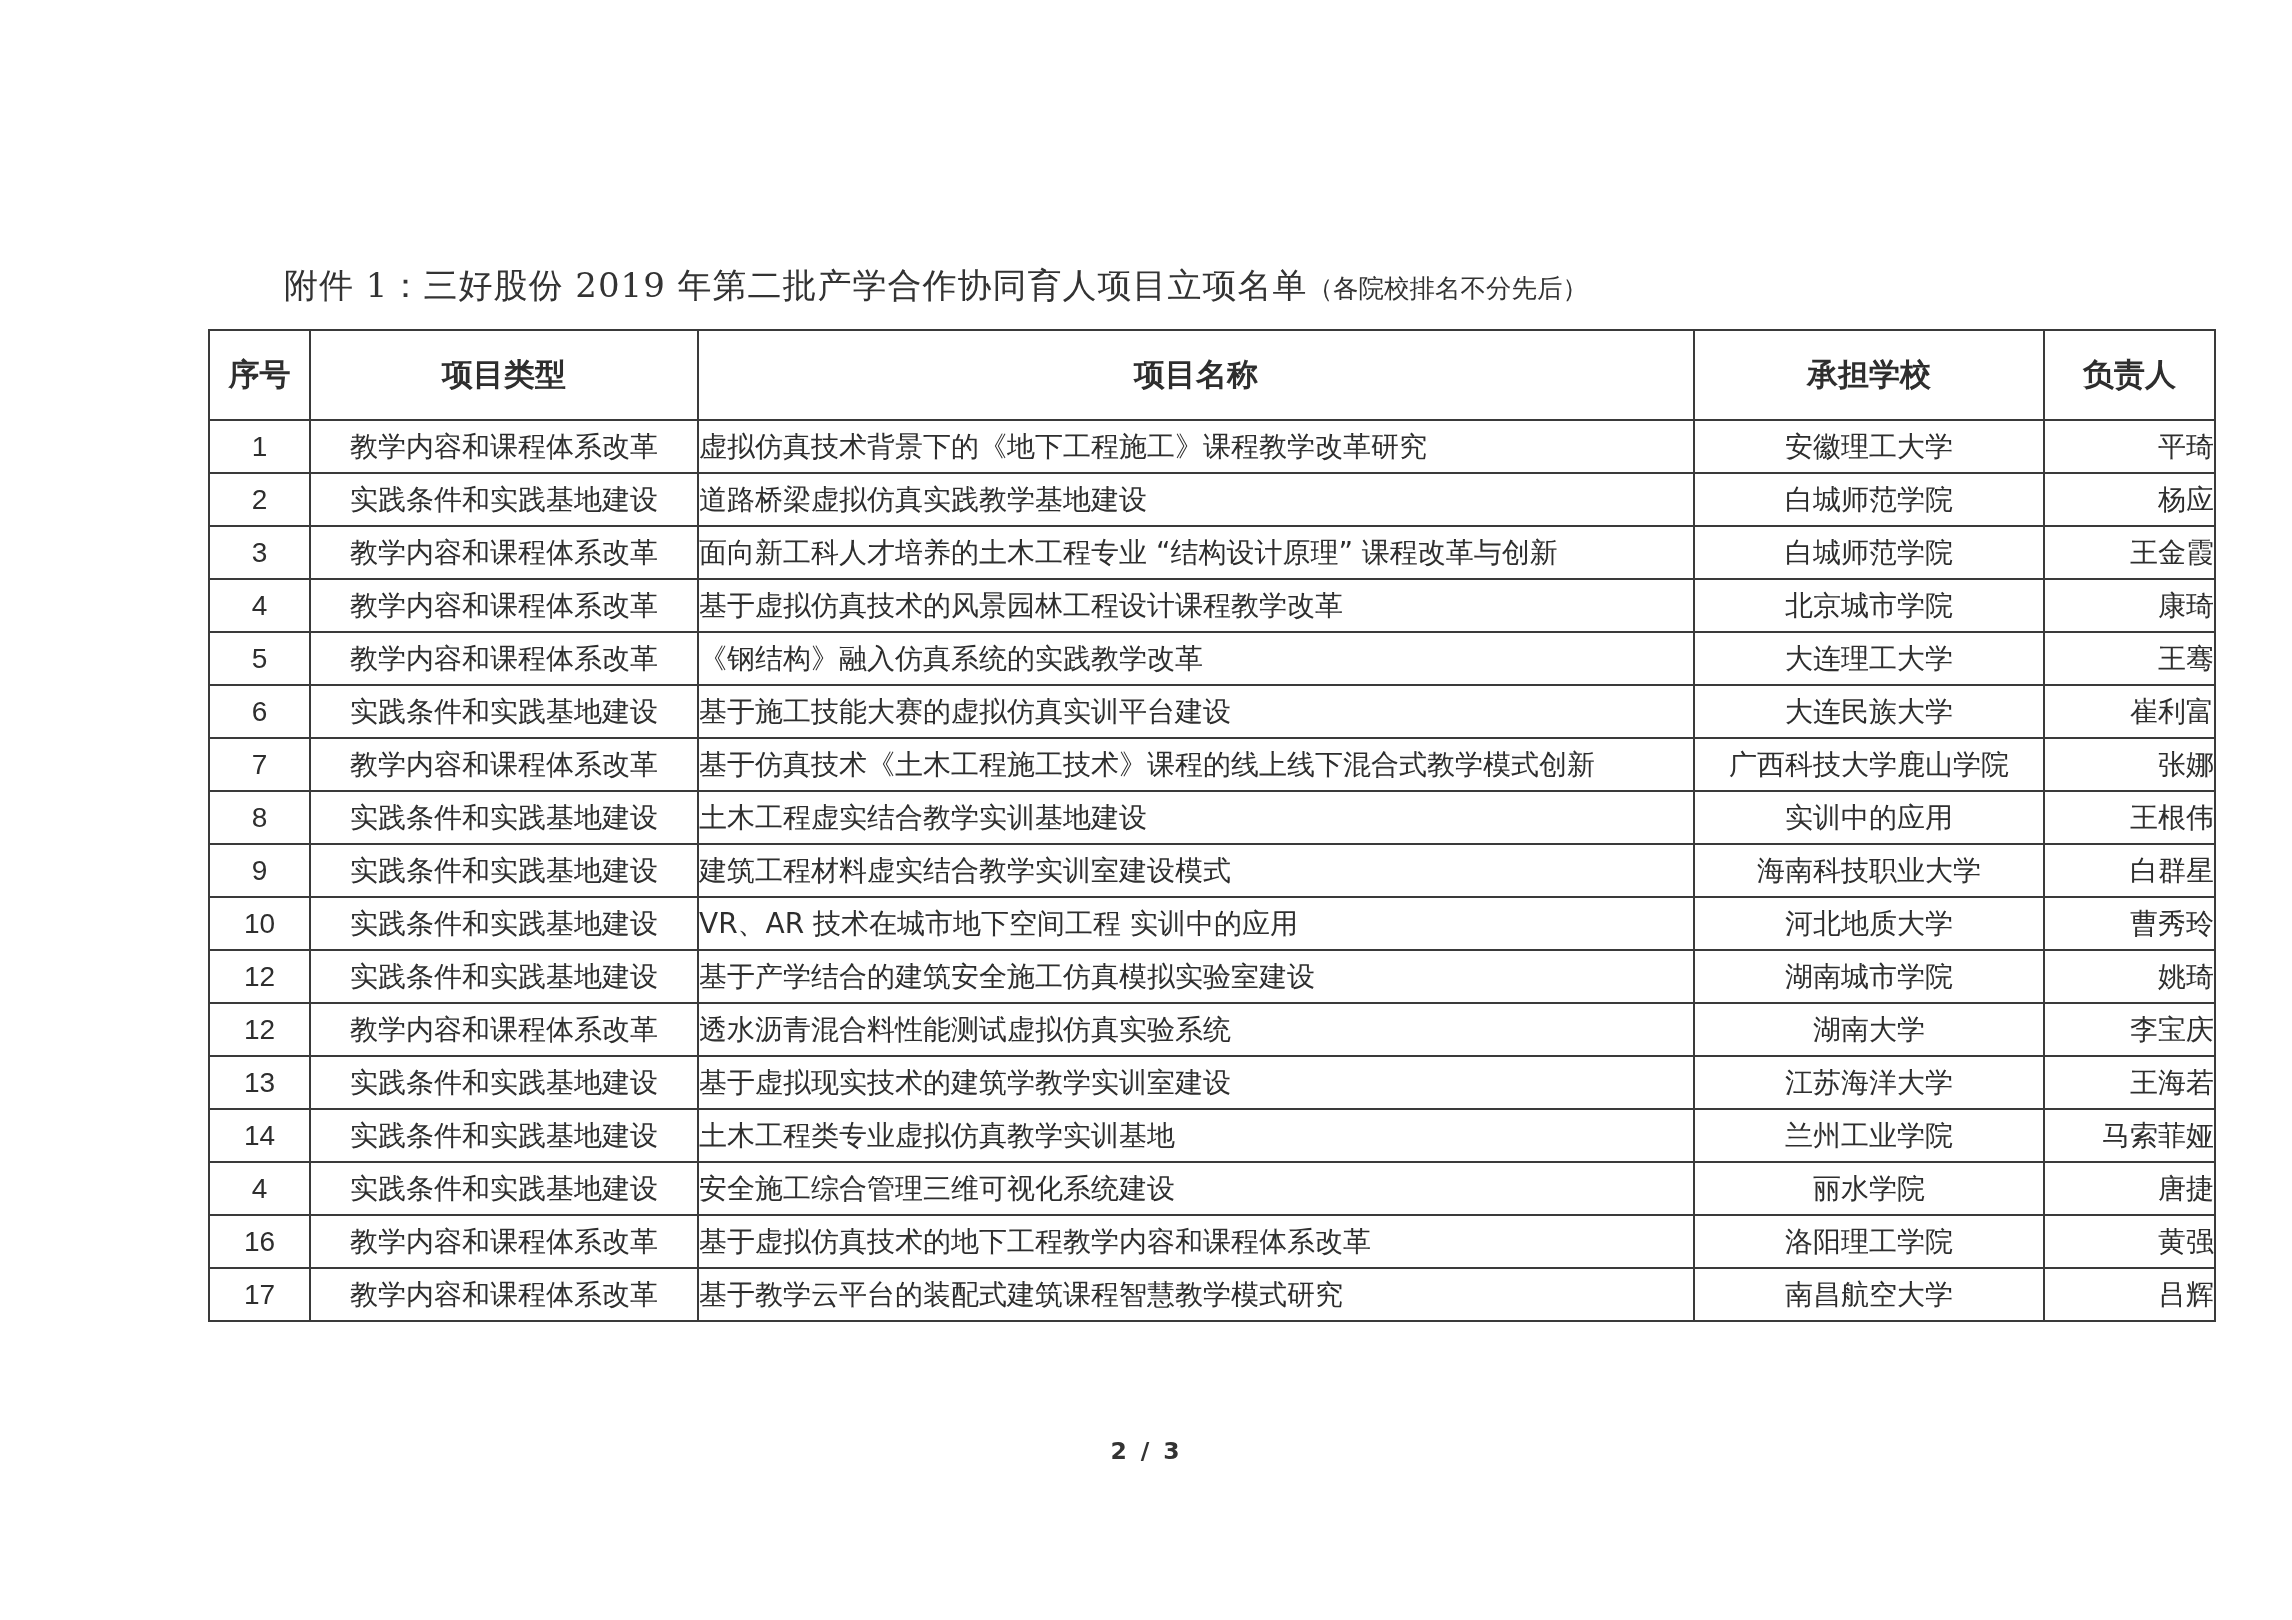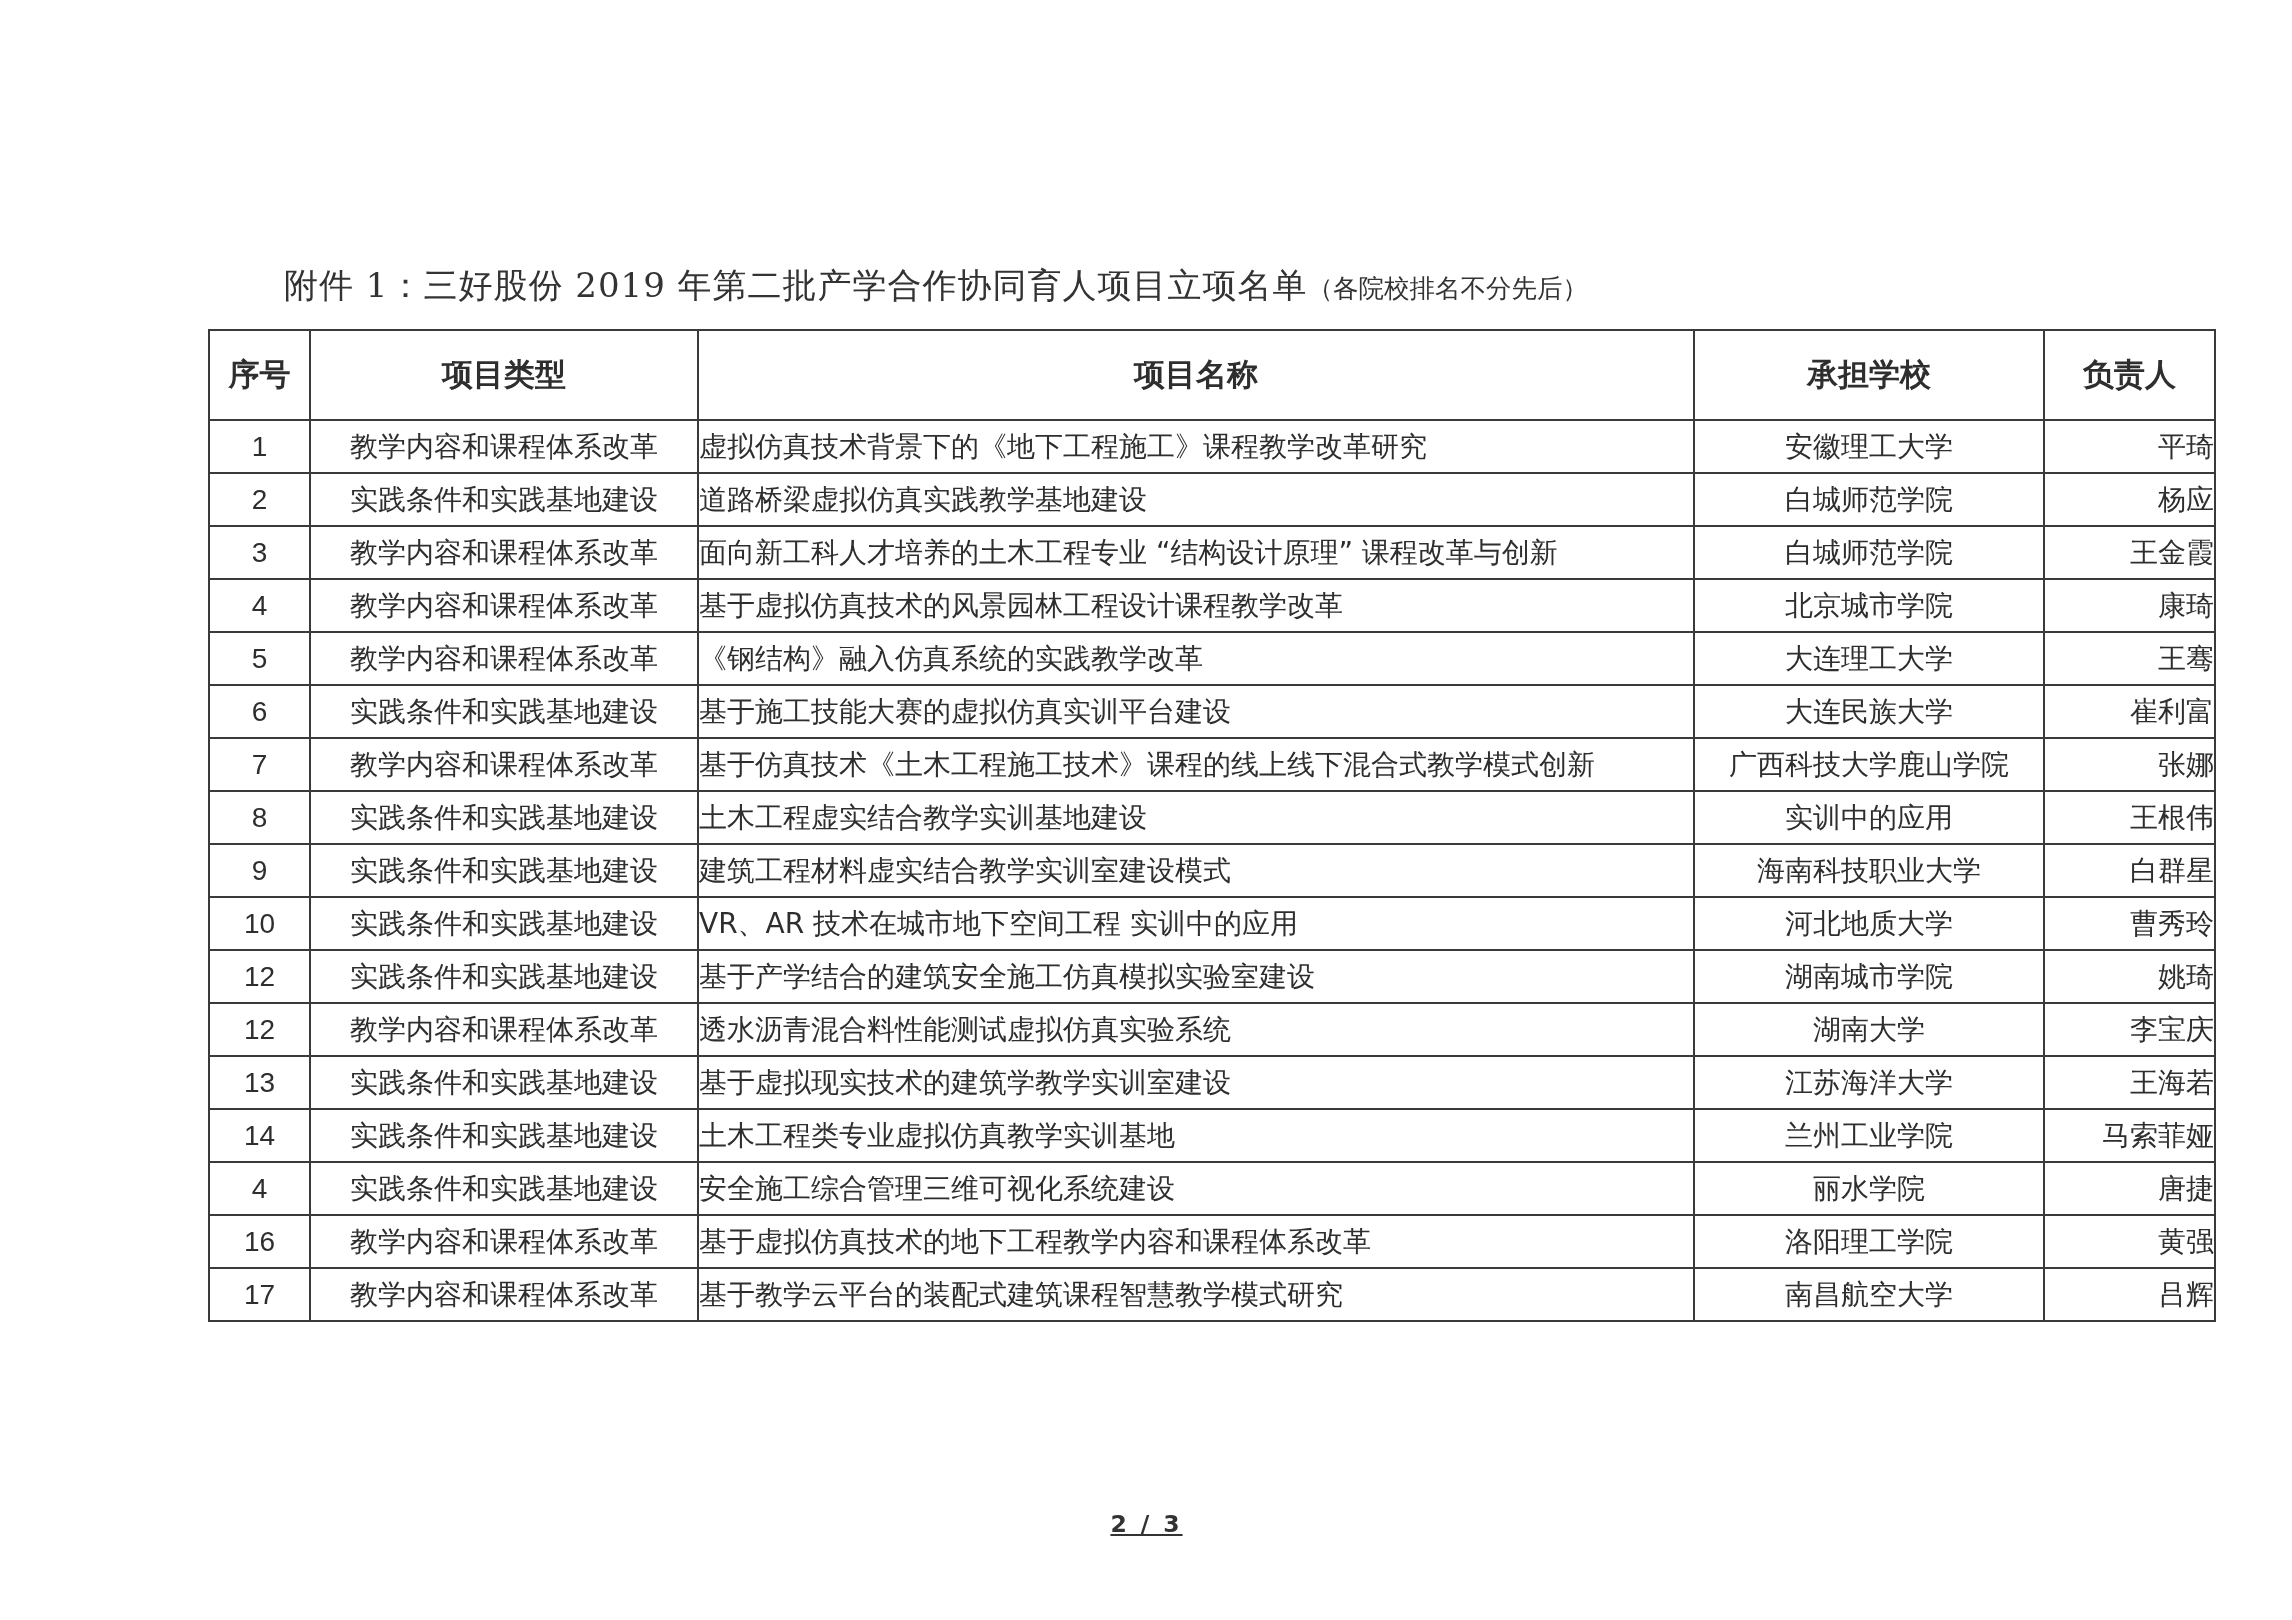--- a/index.html
+++ b/index.html
@@ -25,24 +25,23 @@
   }
   table.list td {
     height:51px; font-size:28px; vertical-align:middle; white-space:nowrap; overflow:hidden;
   }
   td.c-no { text-align:center; font-family:"Liberation Sans", sans-serif; font-size:28px; }
   td.c-type { text-align:center; }
   td.c-name { text-align:left; padding-left:13.7px; }
   td.c-school { text-align:center;margin-left:28px; }
   td.c-leader { text-align:right; }
   .pager {
-    position:absolute; left:0; width:2293px; top:1510px; text-align:center;
+    position:absolute; left:0; width:2293px; top:1437px; text-align:center;
     font-family:"DejaVu Sans", sans-serif; font-weight:bold; font-size:23.5px; color:#333;
     letter-spacing:2.9px;
-    text-decoration:underline;
   }
 </style>
 </head>
 <body>
 
 <div class="title">
   <span>附件 1：三好股份 2019 年第二批产学合作协同育人项目立项名单</span><span class="sub">（各院校排名不分先后）</span>
 </div>
 
 <table class="list">

